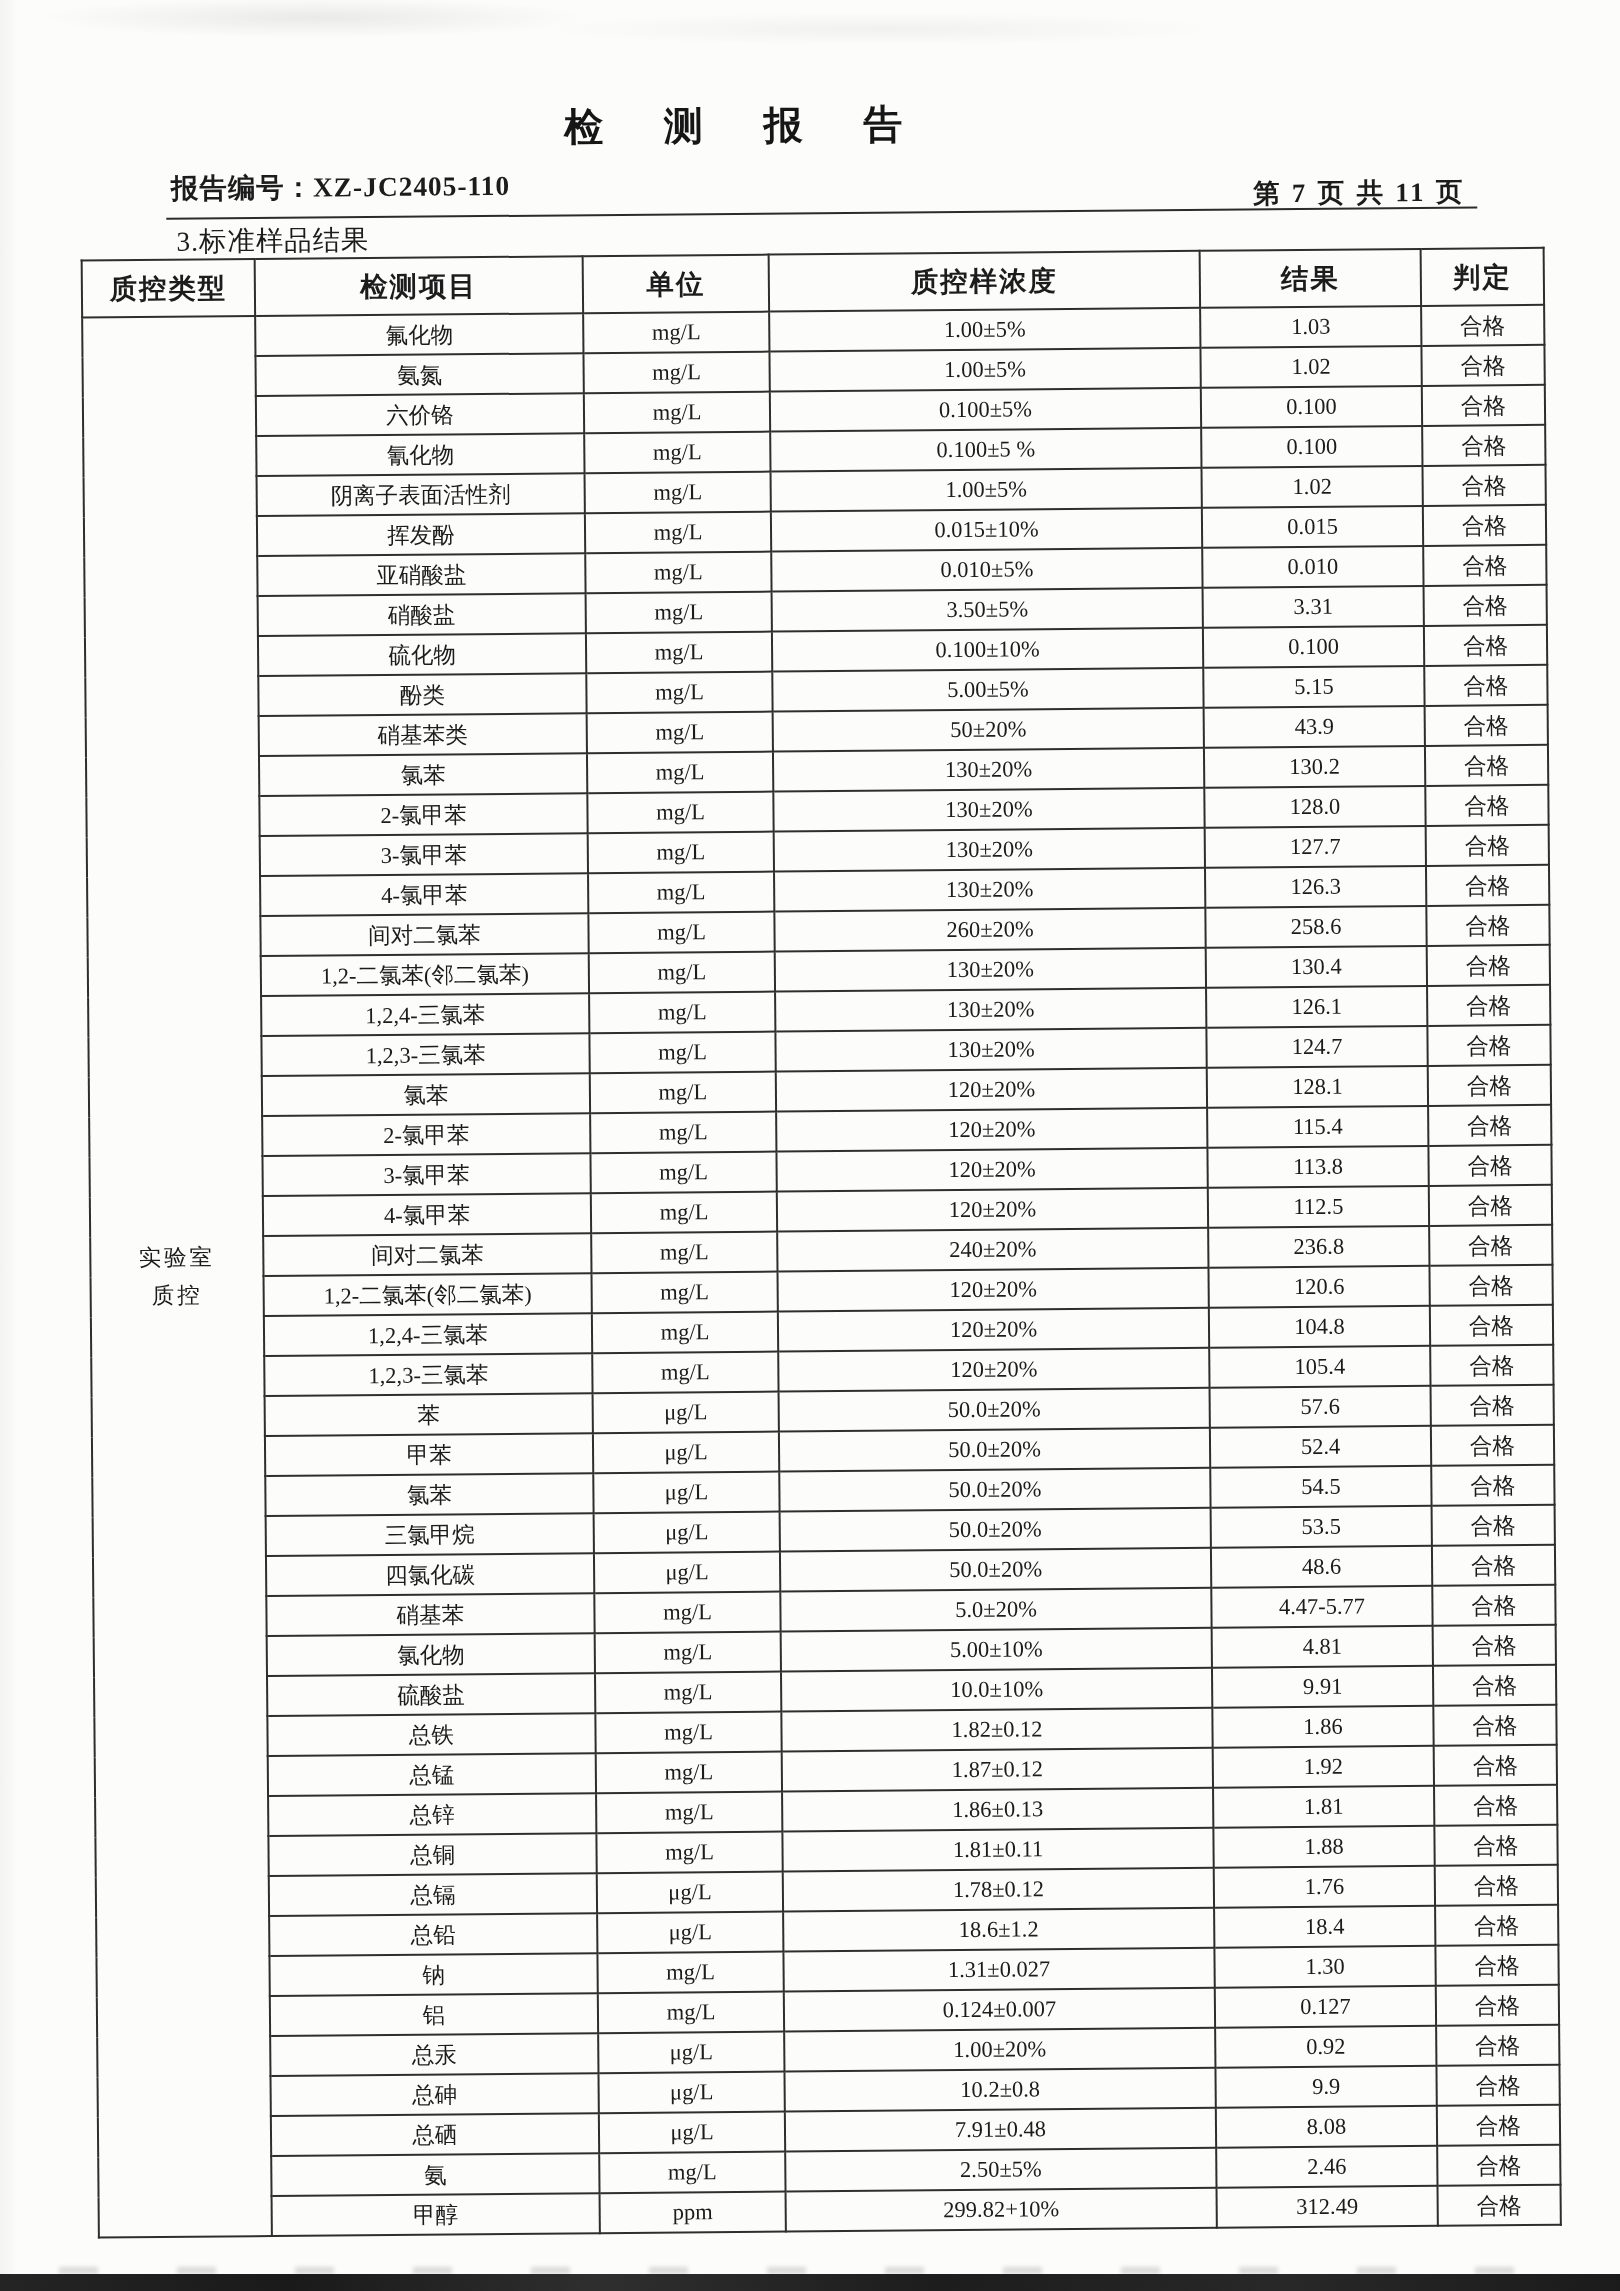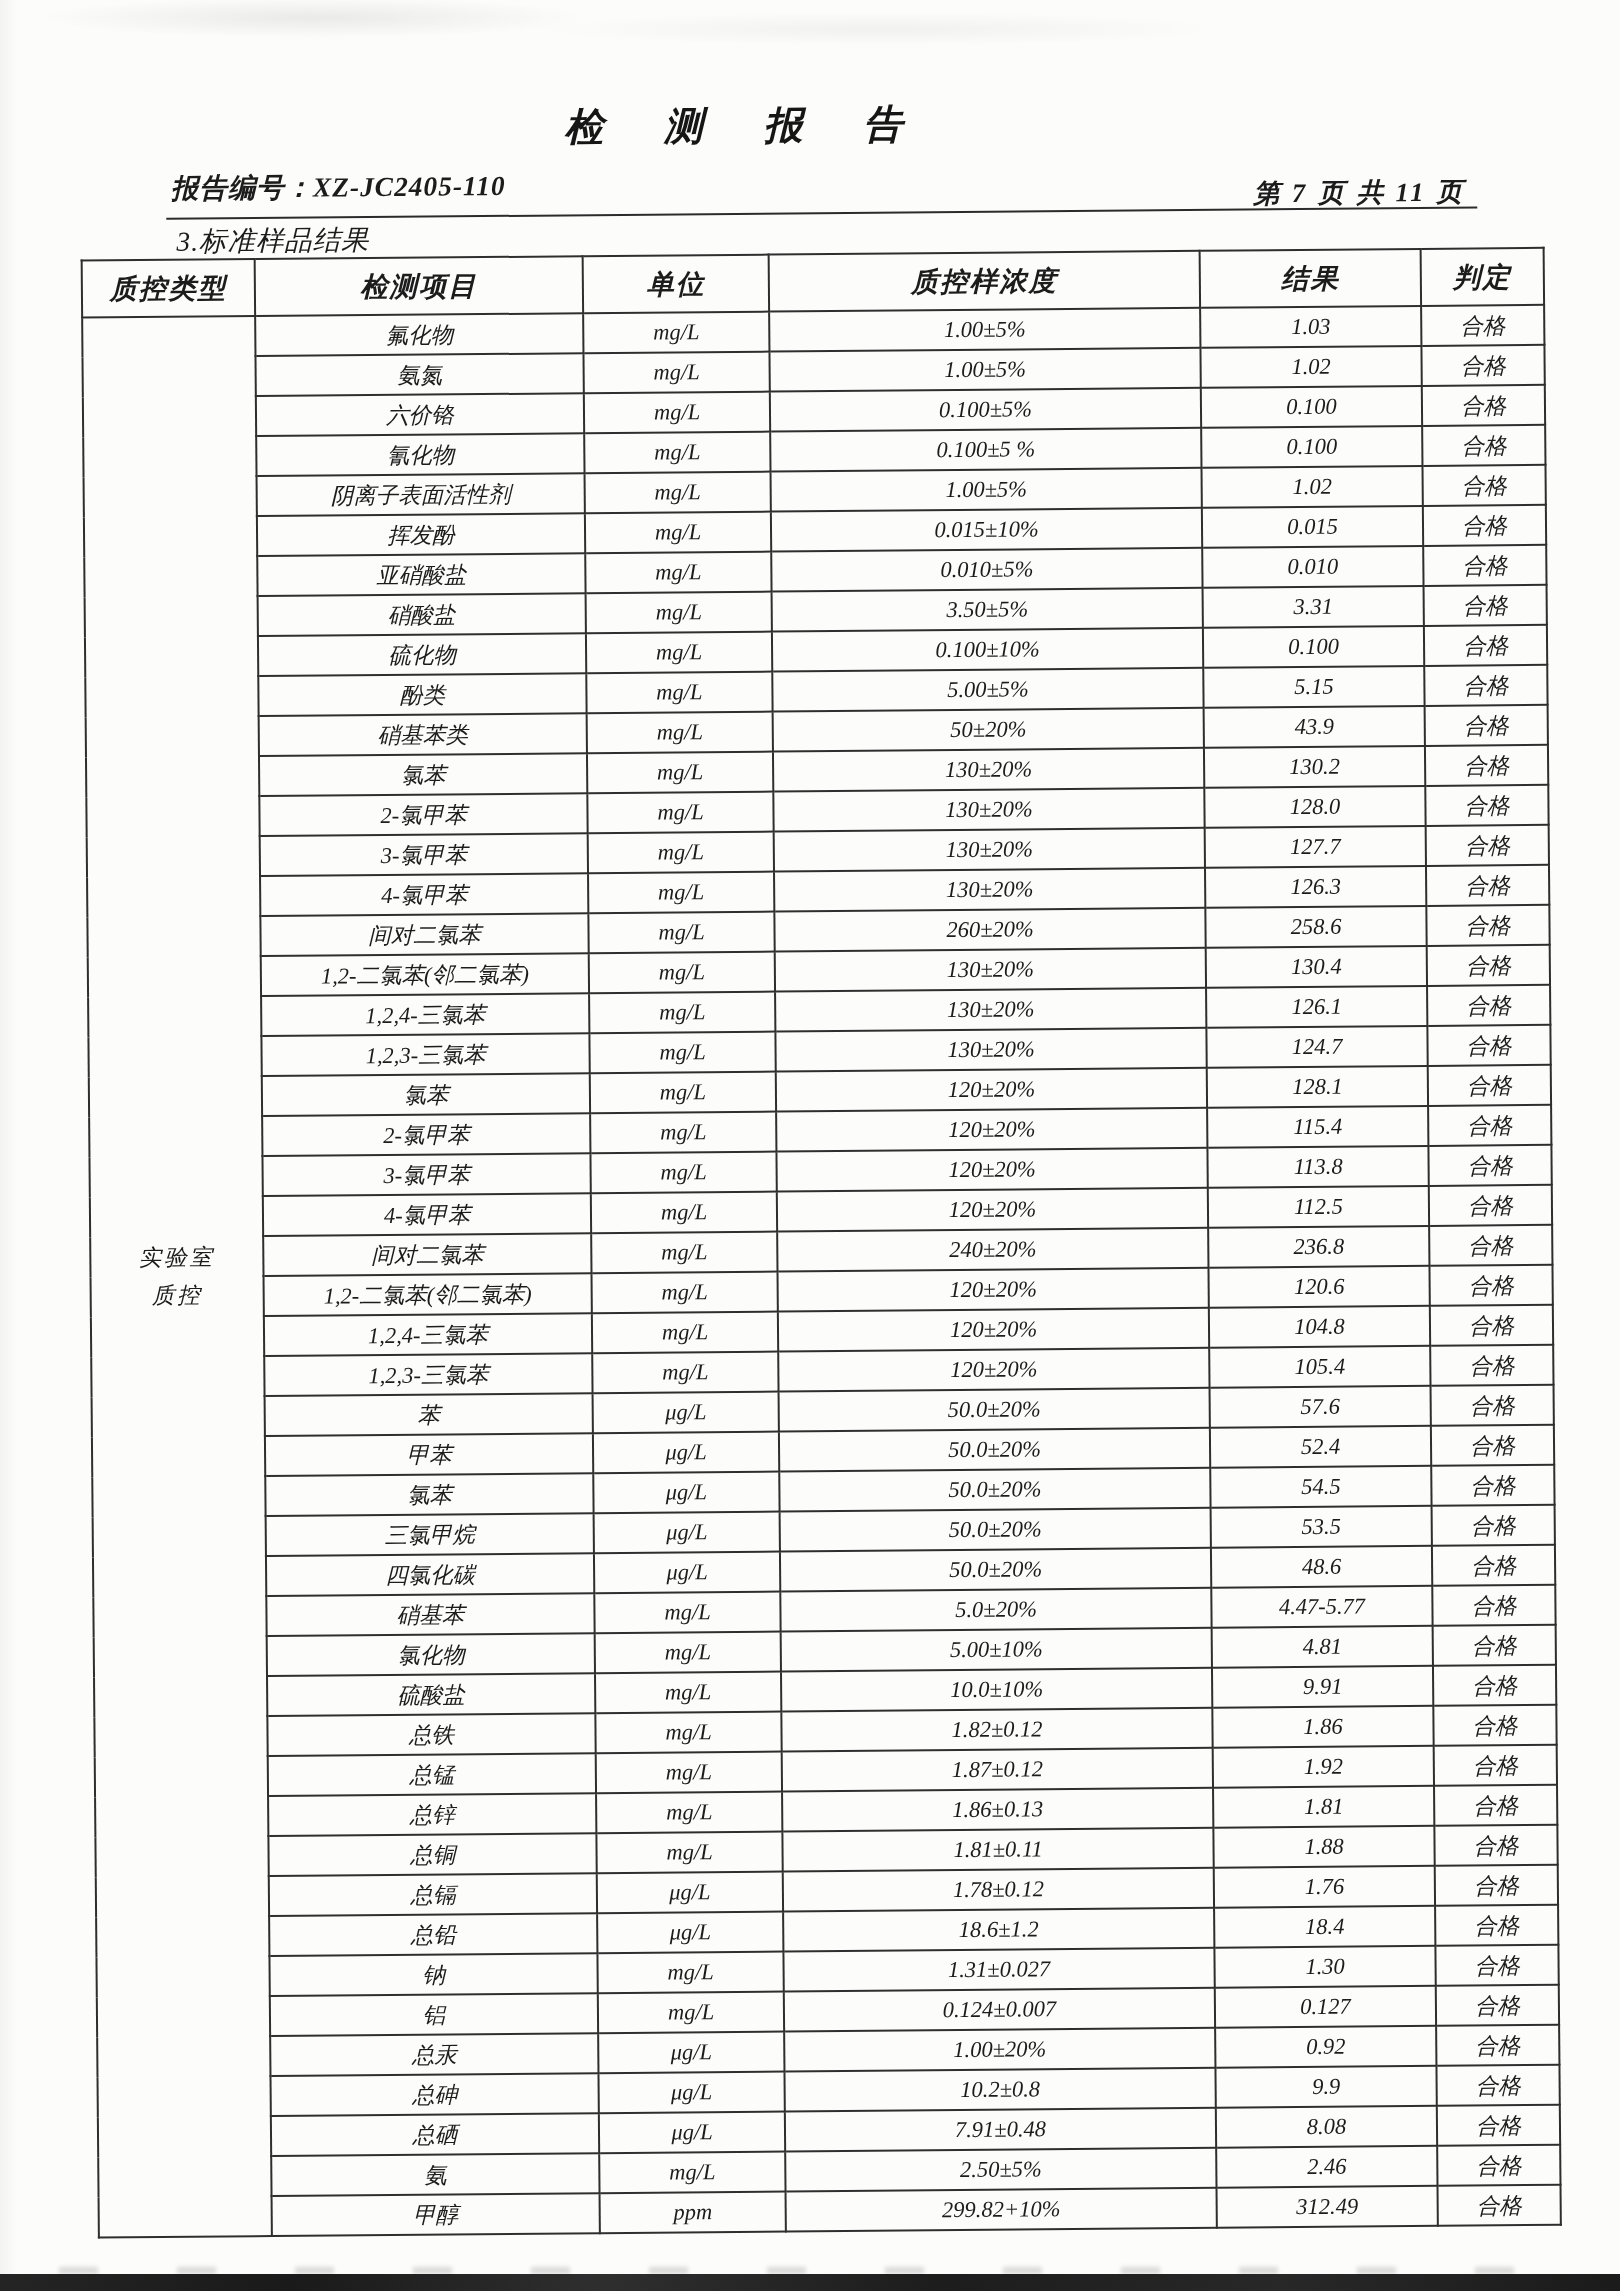--- a/index.html
+++ b/index.html
@@ -10,21 +10,20 @@
     color: #1c1c1c;
     overflow: hidden;
   }
   .page {
     position: absolute; inset: 0;
     background:
       radial-gradient(ellipse 392px 29px at 314px 17.6px, rgba(180,180,180,0.25), transparent 70%),
       radial-gradient(ellipse 490px 23.5px at 882px 29px, rgba(190,190,190,0.18), transparent 70%),
       linear-gradient(to right, rgba(200,200,200,0.18) 0px, transparent 17.6px),
       #fcfcfb;
-    font-style: italic;
   }
   .sheet {
     position: absolute; inset: 0;
     transform: rotate(-0.5deg);
     transform-origin: 52% 48%;
   }
   .doc-title {
     position: absolute; top: 98px; left: 0; width: 1509px;
     text-align: center;
     font-size: 39px; font-weight: bold;

